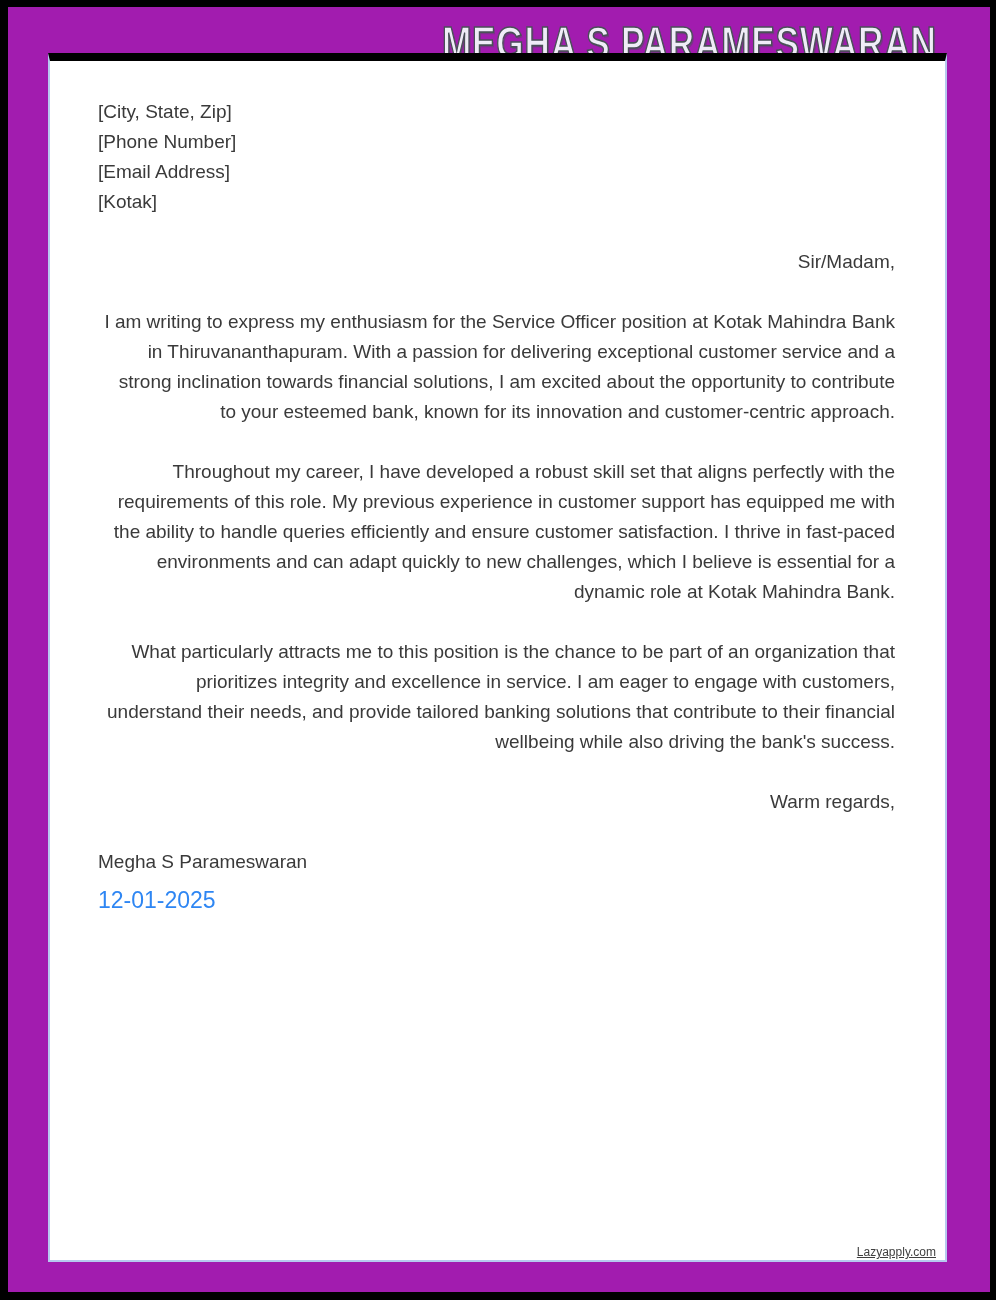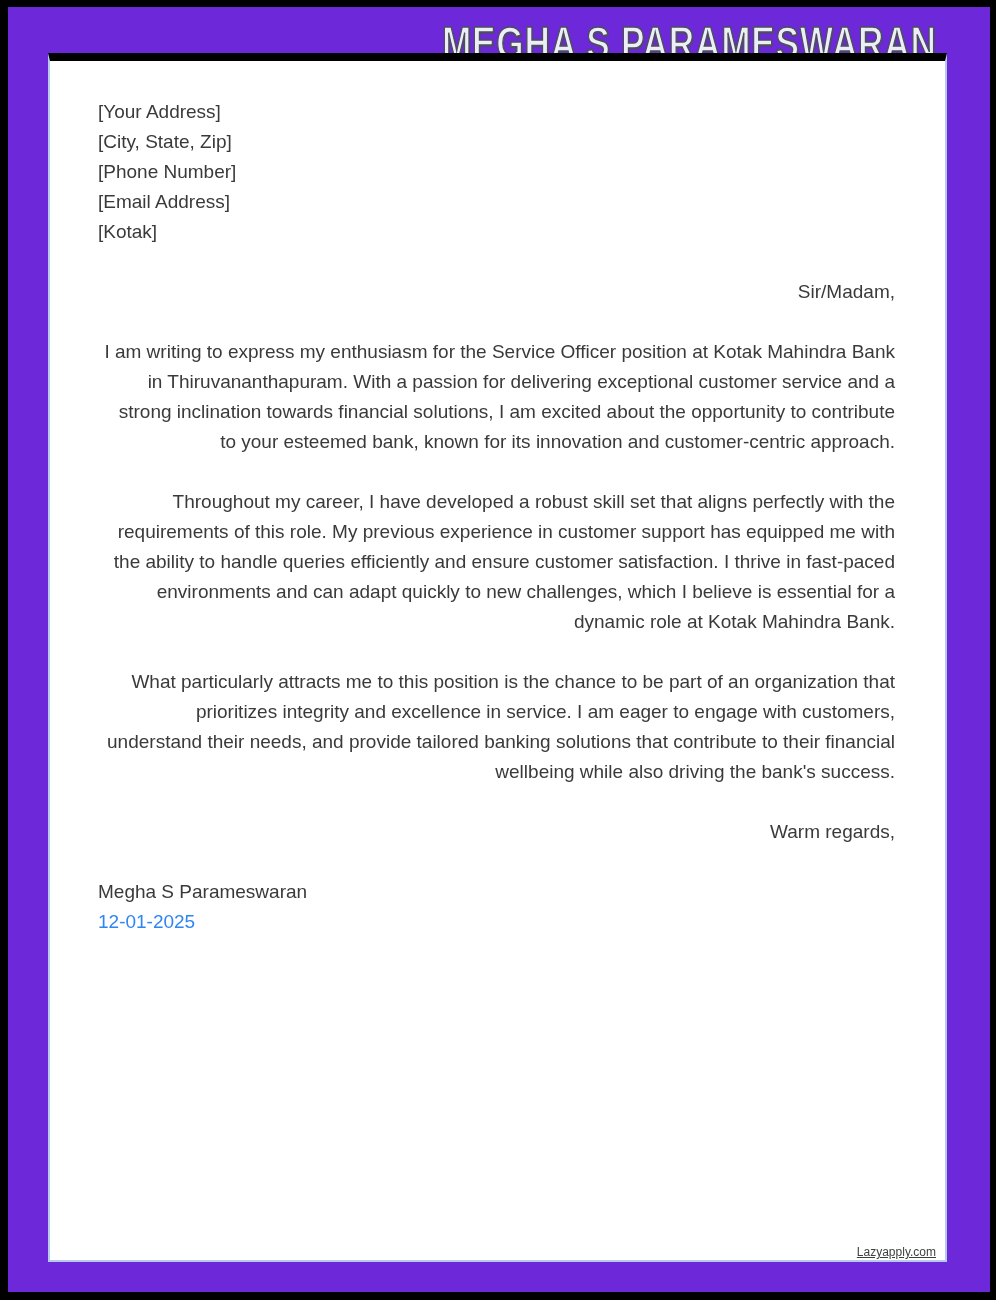--- a/index.html
+++ b/index.html
@@ -6,21 +6,21 @@
   html, body { width: 996px; height: 1300px; }
   body {
     position: relative;
     background: #000000;
     font-family: "Liberation Sans", sans-serif;
     overflow: hidden;
   }
   .canvas {
     position: absolute;
     left: 8px; top: 7px; right: 6px; bottom: 8px;
-    background: #6d28d9;
+    background: #a21caf;
   }
   
   .header-name {
     position: absolute;
     top: 8px;
     right: 53px;
     white-space: nowrap;
   }
   .header-name .nm {
     display: inline-block;
@@ -50,23 +50,23 @@
     padding: 36px 48px 0 48px;
     width: 893px;
     color: #3a3a3a;
     font-size: 19px;
     line-height: 30px;
   }
   .letter-body .block { margin-bottom: 30px; max-width: 797px; text-align: right; }
   .letter-body .address-block { margin-bottom: 30px; }
   .date-link {
     display: inline-block;
-    margin-top: 0;
+    margin-top: 8px;
     color: #2e86f3;
-    font-size: 19px;
+    font-size: 23px;
     line-height: 30px;
     text-decoration: none;
     cursor: pointer;
   }
   .footer-brand {
     position: absolute;
     right: 9px;
     bottom: 1px;
     font-size: 12px;
     color: #3f3f3f;
@@ -79,21 +79,20 @@
 <div class="canvas">
 
   <div class="header-name">
     <span class="nm">MEGHA S PARAMESWARAN</span>
   </div>
 
   <div class="page">
     <div class="letter-body">
 
       <div class="address-block">
-        <div>[Your Address]</div>
         <div>[City, State, Zip]</div>
         <div>[Phone Number]</div>
         <div>[Email Address]</div>
         <div>[Kotak]</div>
       </div>
 
       <div class="block">Sir/Madam,</div>
 
       <p class="block">I am writing to express my enthusiasm for the Service Officer position at Kotak Mahindra Bank in Thiruvananthapuram. With a passion for delivering exceptional customer service and a strong inclination towards financial solutions, I am excited about the opportunity to contribute to your esteemed bank, known for its innovation and customer-centric approach.</p>
       <p class="block">Throughout my career, I have developed a robust skill set that aligns perfectly with the requirements of this role. My previous experience in customer support has equipped me with the ability to handle queries efficiently and ensure customer satisfaction. I thrive in fast-paced environments and can adapt quickly to new challenges, which I believe is essential for a dynamic role at Kotak Mahindra Bank.</p>

